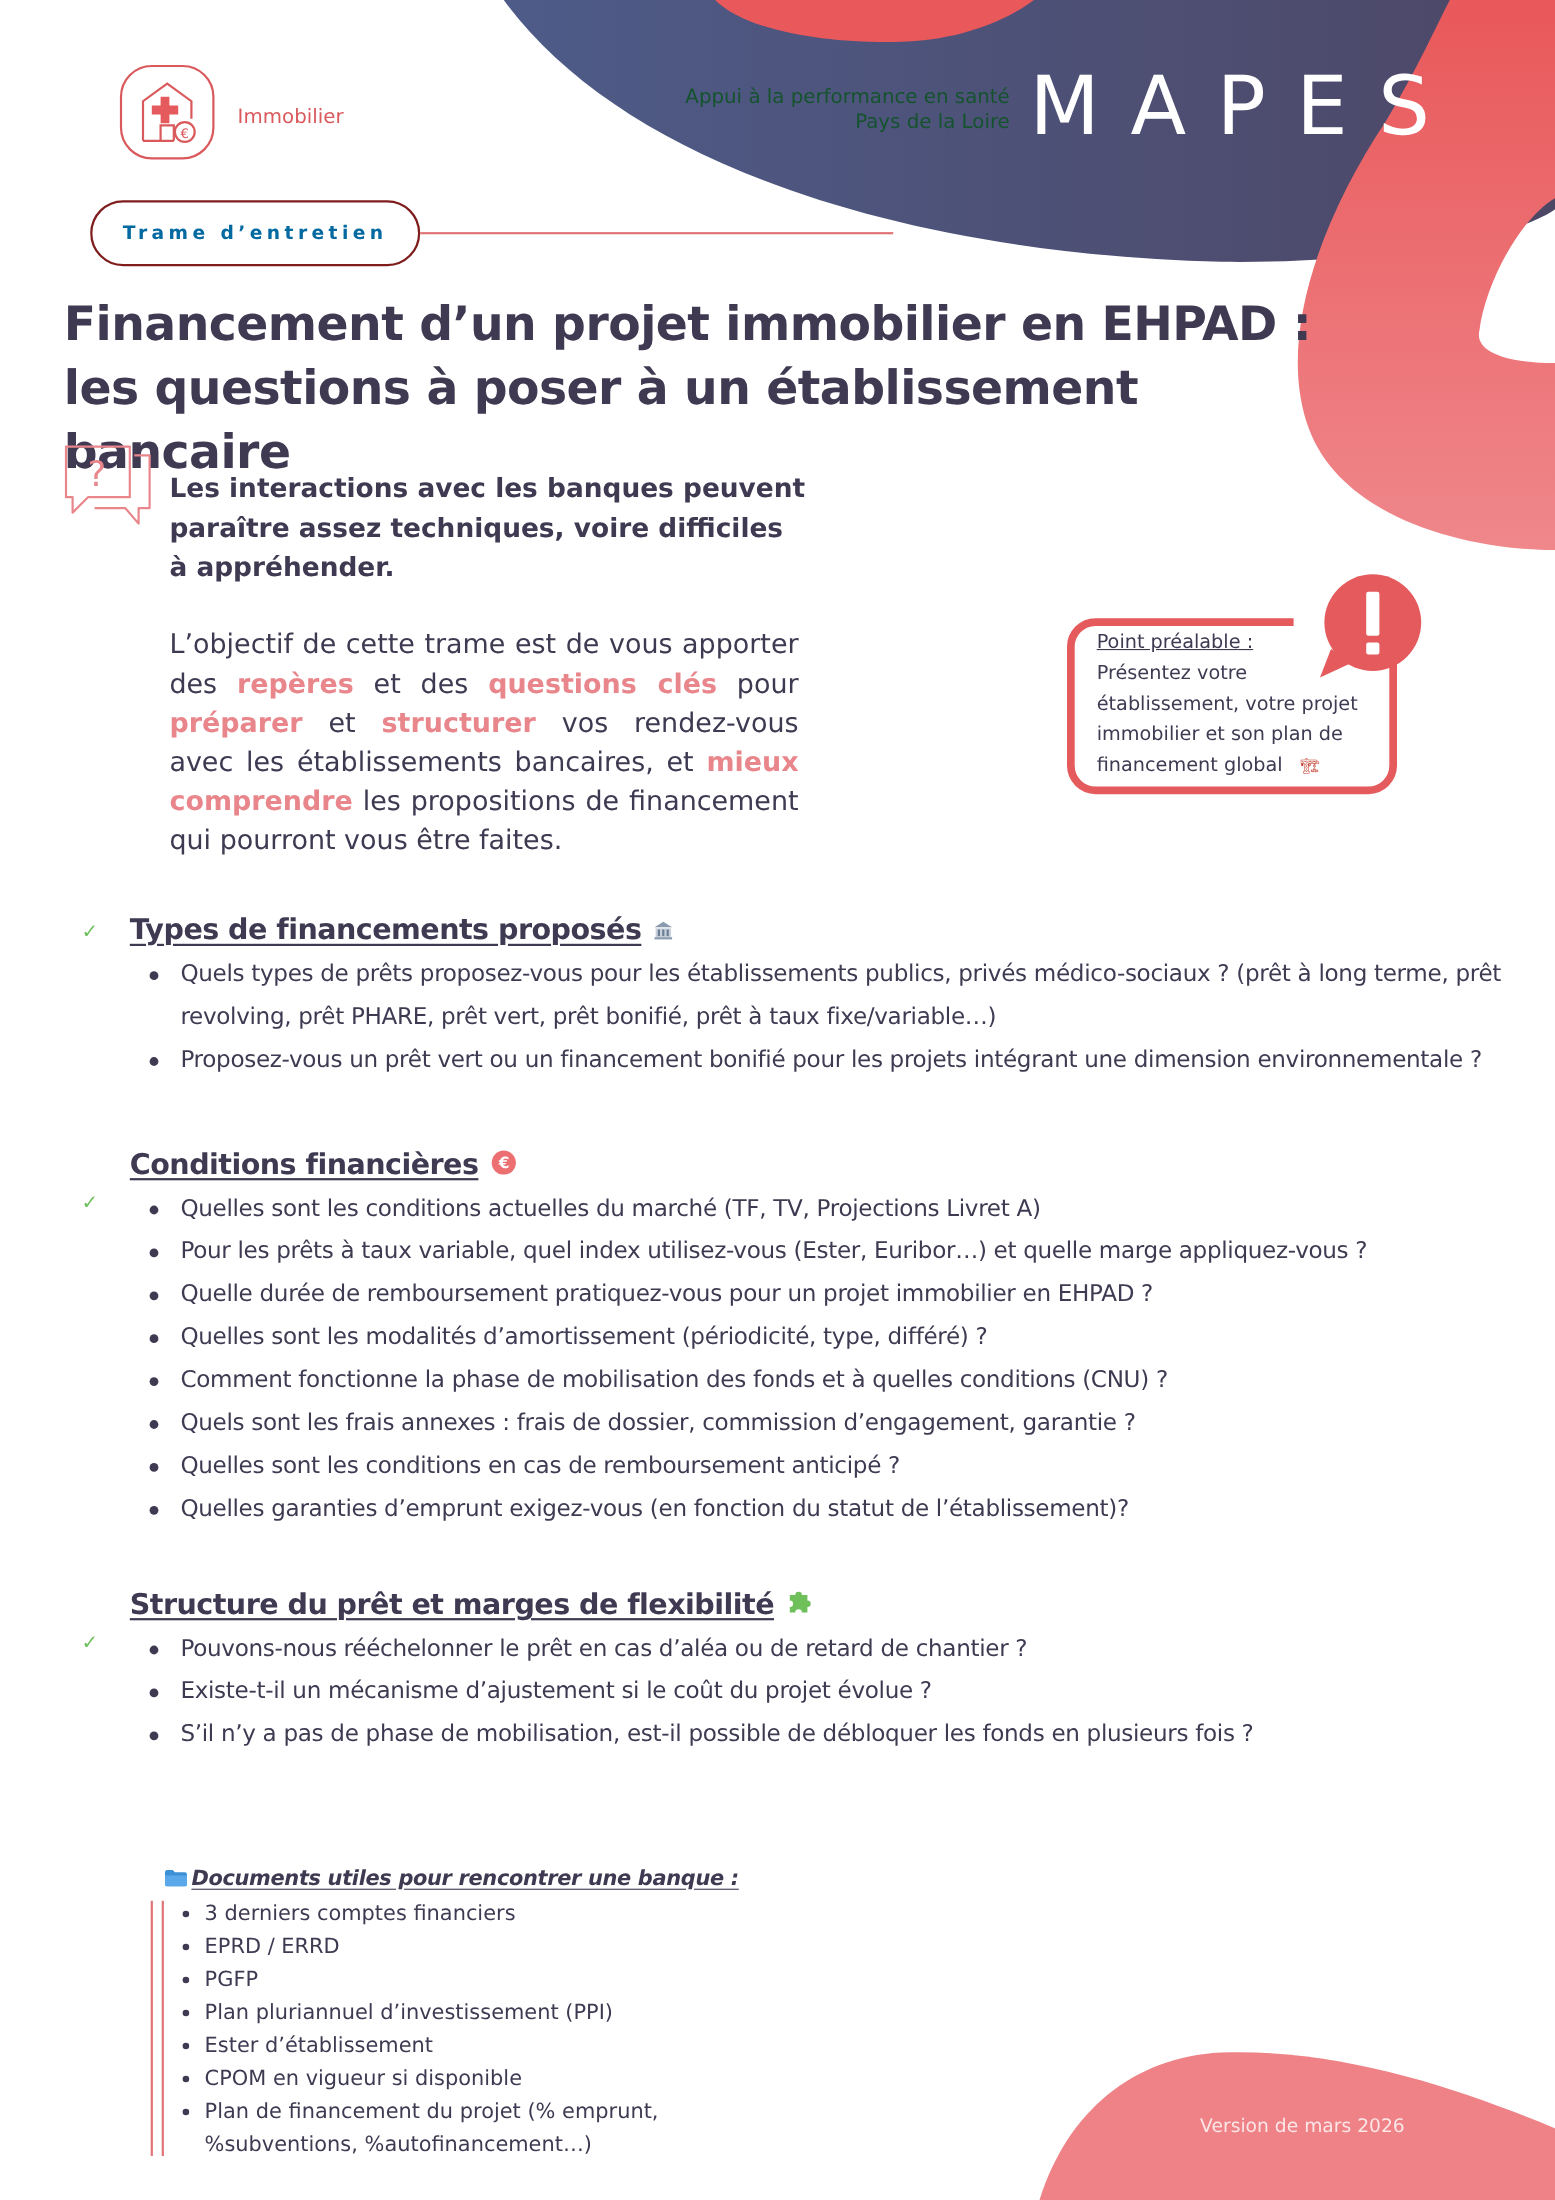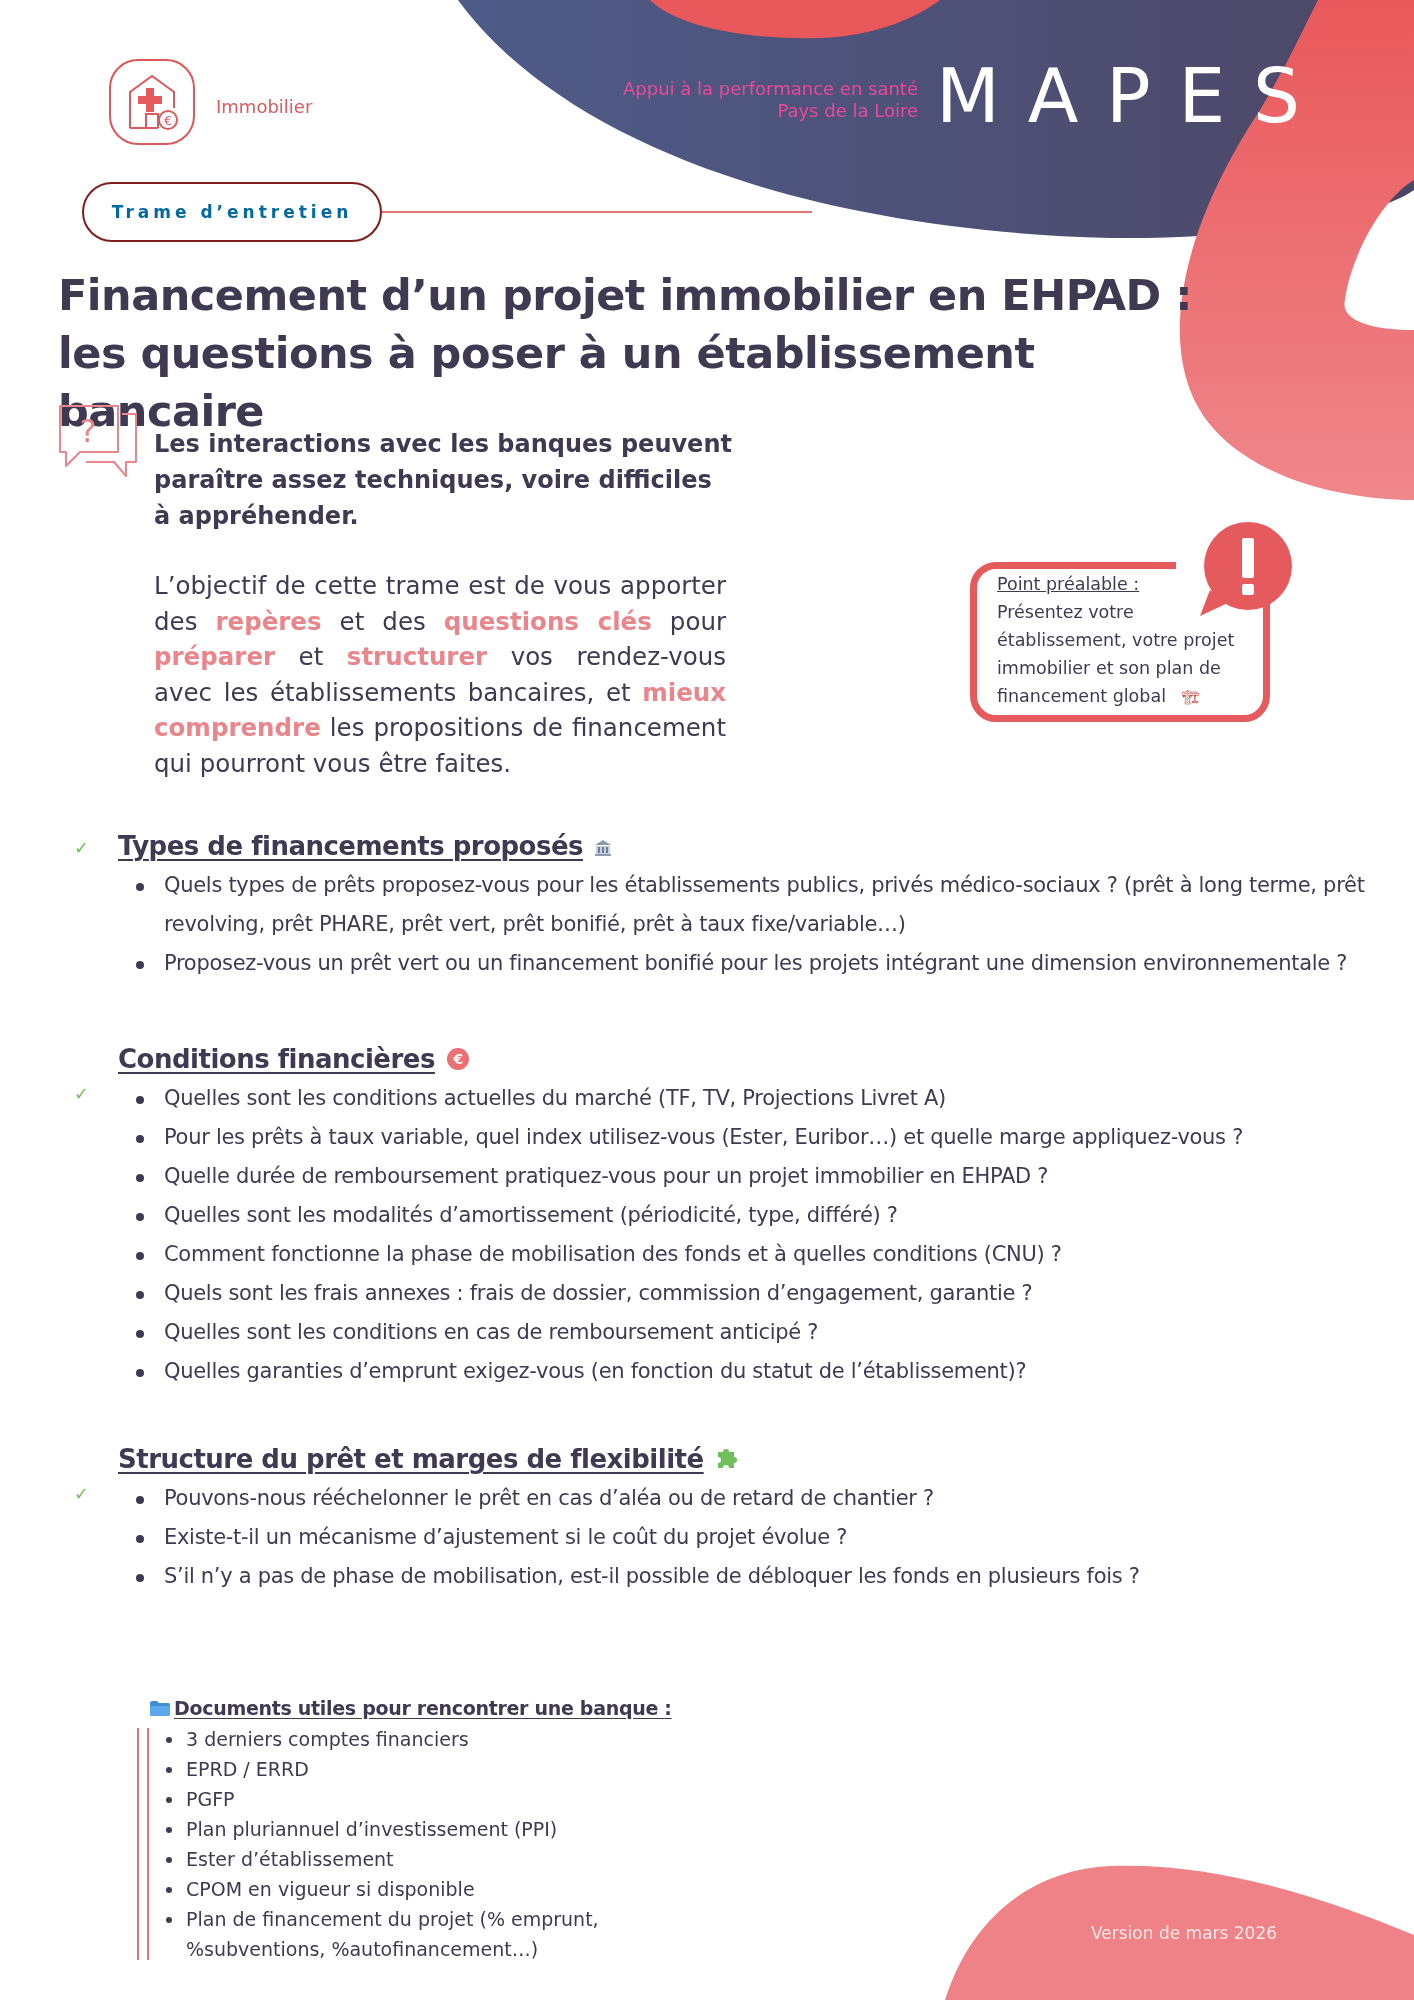--- a/index.html
+++ b/index.html
@@ -9,21 +9,21 @@
     font-family: "DejaVu Sans", sans-serif;
     color: #3f3a52;
   }
   .abs { position: absolute; }
   #bg-shapes { position: absolute; left: 0; top: 0; width: 1414px; height: 2000px; z-index: 0; }
   .layer { position: absolute; z-index: 2; }
 
   
   .cat-icon { left: 108px; top: 58px; width: 88px; height: 88px; }
   .cat-label { left: 216px; top: 96px; font-size: 18px; color: #d9595c; }
-  .tagline { right: 496px; top: 78px; text-align: right; font-size: 18px; line-height: 22px; color: #ec4899; }
+  .tagline { right: 496px; top: 78px; text-align: right; font-size: 18px; line-height: 22px; color: #14532d; }
   .logo { left: 936px; top: 60px; width: 370px; height: 72px; }
 
   .trame-pill {
     left: 82px; top: 182px; width: 300px; height: 60px; box-sizing: border-box;
     border: 2px solid #7f1d1d; border-radius: 32px;
     display: flex; align-items: center; justify-content: center;
     font-weight: bold; font-size: 17px; letter-spacing: 4px; color: #0369a1;
   }
   .trame-line { left: 382px; top: 211px; width: 430px; height: 2px; background: #e07477; }
 
@@ -77,21 +77,21 @@
   }
   .qlist li::before {
     content: ""; position: absolute; left: -28px; top: 17px; width: 8px; height: 8px;
     border-radius: 50%; background: #3f3a52;
   }
 
   
   .docs { left: 150px; top: 1694px; width: 560px; }
   .docs-head {
     font-weight: bold; font-size: 19px; line-height: 28px; color: #3f3a52;
-    text-decoration: underline; text-underline-offset: 3px; letter-spacing: -0.3px;
+    text-decoration: underline; text-underline-offset: 3px; letter-spacing: -0.3px; font-style: italic;
   }
   .folder-icon { display: inline-block; width: 20px; height: 15px; margin-right: 4px; vertical-align: -1px; }
   .docs-bar1 { left: 137px; top: 1728px; width: 2px; height: 232px; background: #e07477; }
   .docs-bar2 { left: 147px; top: 1728px; width: 2px; height: 232px; background: #e07477; }
   .docs-list { list-style: none; margin: 2px 0 0 0; padding: 0 0 0 36px; }
   .docs-list li { position: relative; font-size: 19px; line-height: 30px; color: #3f3a52; }
   .docs-list li::before {
     content: ""; position: absolute; left: -20px; top: 13px; width: 6px; height: 6px;
     border-radius: 50%; background: #3f3a52;
   }

